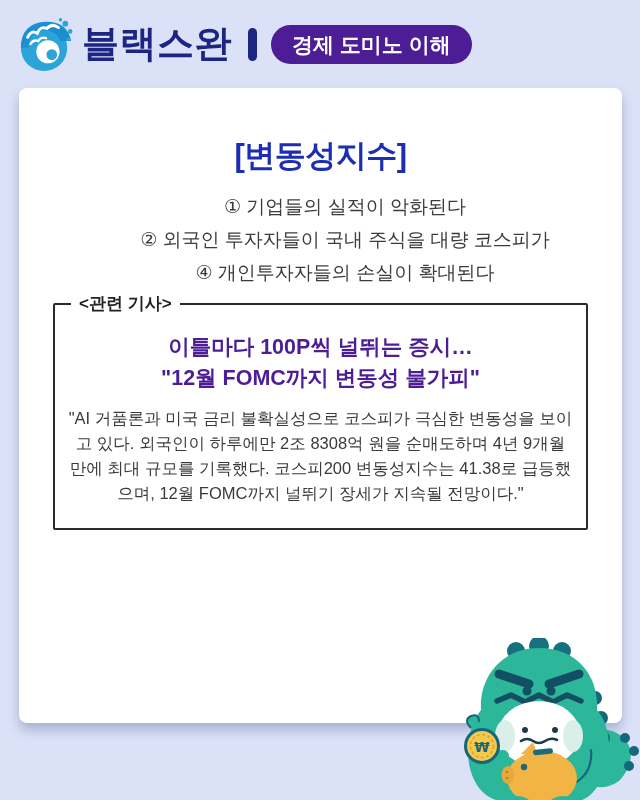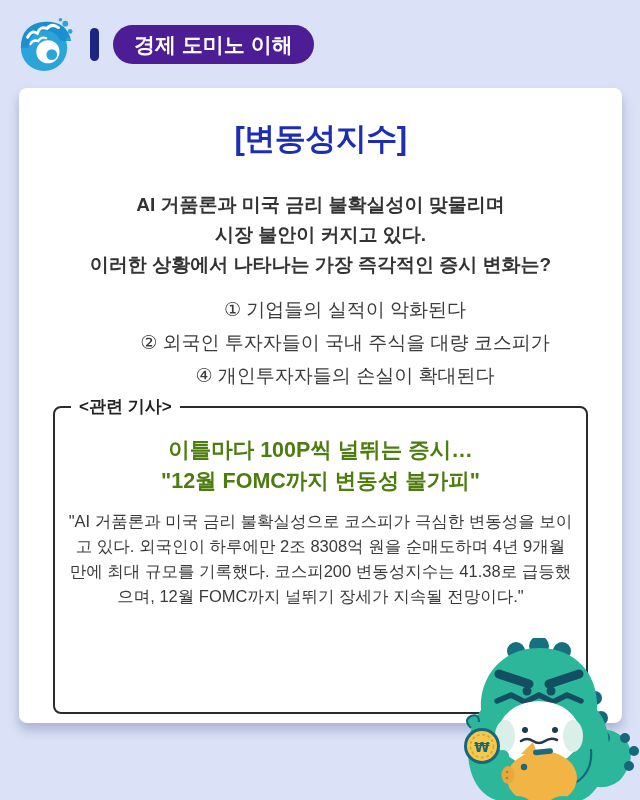--- a/index.html
+++ b/index.html
@@ -25,45 +25,45 @@
     background:#4c1d95;color:#ffffff;font-size:21px;font-weight:700;
     height:39px;line-height:39px;padding:0 21px;border-radius:20px;white-space:nowrap;
   }
   
   .card{
     position:absolute;left:19px;top:88px;width:603px;height:635px;
     background:#ffffff;border-radius:8px;
     box-shadow:0 7px 12px rgba(90,100,140,0.38);
   }
   .card-title{
-    margin-top:30px;text-align:center;
+    margin-top:47px;text-align:center;
     font-size:31px;font-weight:800;color:#1d2eb4;letter-spacing:-0.5px;
   }
   .question{
     margin-top:30px;text-align:center;
     font-size:19px;font-weight:700;color:#333333;line-height:30px;
   }
   .options{
     margin:13px 0 0 49px;
     font-size:19px;font-weight:400;color:#3c3c3c;line-height:33px;text-align:center;
   }
   .option{display:block;}
   
   .article-box{
     position:relative;box-sizing:border-box;
-    margin:14px 34px 0 34px;height:308px;
-    border:2px solid #2b2b2b;border-radius:8px;background:#ffffff;
+    margin:14px 34px 0 34px;height:227px;
+    border:2px solid #2b2b2b;border-radius:2px;background:#ffffff;
   }
   .article-label{
     position:absolute;top:-12px;left:16px;background:#ffffff;
     padding:0 8px;font-size:17px;font-weight:800;color:#222222;line-height:22px;
   }
   .article-headline{
     margin-top:27px;text-align:center;
-    font-size:21.5px;font-weight:700;color:#4d7c0f;line-height:31px;
+    font-size:21.5px;font-weight:700;color:#4c1d95;line-height:31px;
   }
   .article-body{
     margin:12px 13px 0 13px;text-align:center;
     font-size:16.5px;color:#3a3a3a;line-height:25px;
   }
   
   .mascot{position:absolute;left:441px;top:638px;width:202px;height:172px;}
 </style>
 </head>
 <body>
@@ -74,33 +74,29 @@
     <path d="M5 34 Q5 9 30 7 Q53 6 57 27 L46 27 Q42 16 30 16 Q13 17 13 34 Z" fill="#1b8fd0"></path>
     <circle cx="33" cy="38" r="12" fill="#ffffff"></circle>
     <circle cx="37" cy="41" r="5.5" fill="#2ba4da"></circle>
     <path d="M12 23 q4 -8 10 -4 q3 -8 10 -5 q5 -6 12 -1" stroke="#ffffff" stroke-width="3" fill="none" stroke-linecap="round"></path>
     <path d="M15 30 q3 -5 8 -3 q3 -5 8 -3" stroke="#ffffff" stroke-width="2.4" fill="none" stroke-linecap="round"></path>
     <circle cx="51" cy="9" r="3" fill="#2ba4da"></circle>
     <circle cx="56" cy="17" r="2.4" fill="#2ba4da"></circle>
     <circle cx="54" cy="25" r="1.8" fill="#2ba4da"></circle>
     <circle cx="46" cy="5" r="1.8" fill="#2ba4da"></circle>
   </svg>
+  <div class="logo-text">블랙스완</div>
   <div class="logo-divider"></div>
   <div class="badge">경제 도미노 이해</div>
 </div>
 
 <div class="card">
 
   <div class="card-title">[변동성지수]</div>
 
-  <div class="question">
-    <div>AI 거품론과 미국 금리 불확실성이 맞물리며</div>
-    <div>시장 불안이 커지고 있다.</div>
-    <div>이러한 상황에서 나타나는 가장 즉각적인 증시 변화는?</div>
-  </div>
 
   <div class="options">
     <span class="option">① 기업들의 실적이 악화된다</span>
     <span class="option">② 외국인 투자자들이 국내 주식을 대량 코스피가</span>
     <span class="option">④ 개인투자자들의 손실이 확대된다</span>
   </div>
 
   <div class="article-box">
     <div class="article-label">&lt;관련 기사&gt;</div>
     <div class="article-headline">

